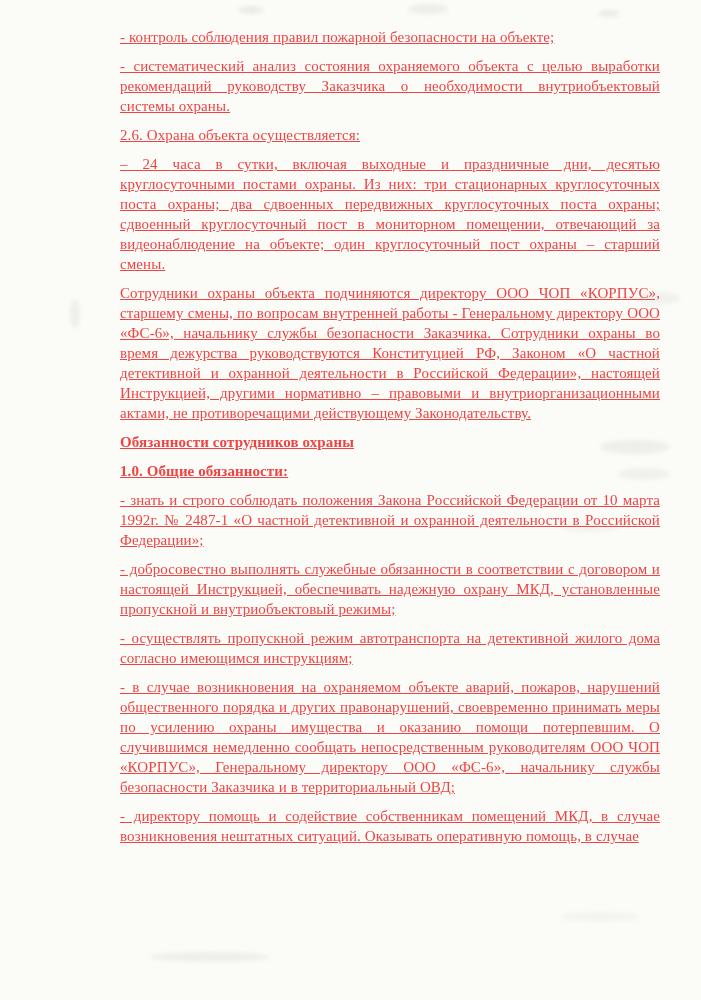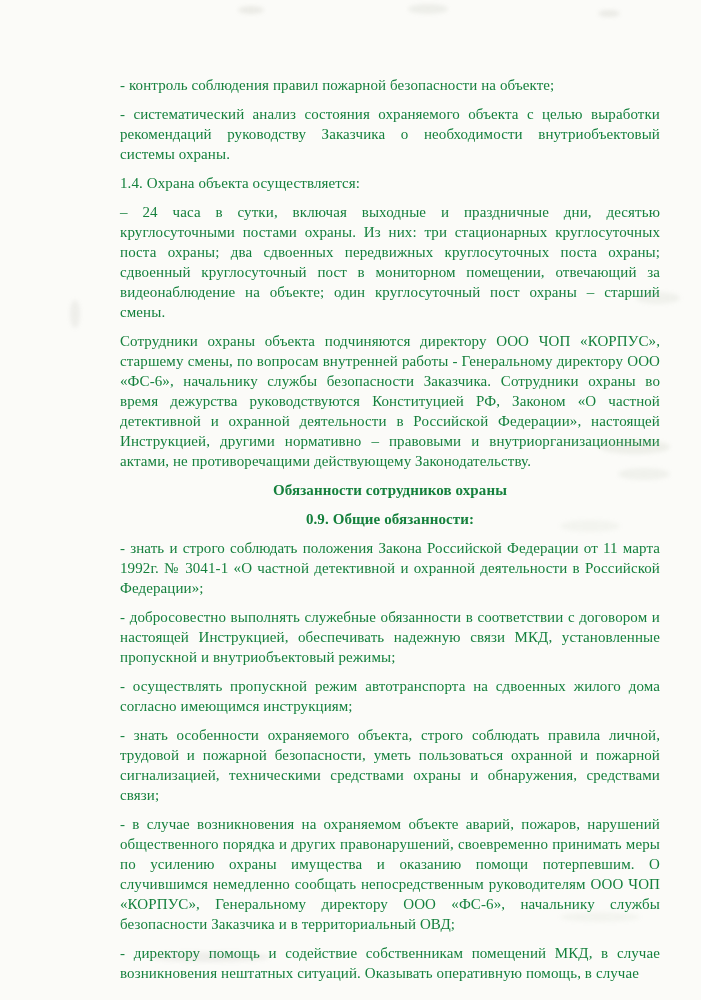--- a/index.html
+++ b/index.html
@@ -9,33 +9,34 @@
     overflow: hidden;
   }
   body {
     background: #fbfbf8;
     font-family: "Liberation Serif", "DejaVu Serif", serif;
     position: relative;
   }
   .page {
     position: absolute;
     inset: 0;
-    padding: 75px 41px 20px 120px;
-    color: #15803d;
+    padding: 27px 41px 20px 120px;
+    color: #ef4444;
+    text-decoration: underline;
   }
   .para {
     font-size: 15px;
     line-height: 20px;
     text-align: justify;
     margin-bottom: 9px;
     letter-spacing: 0.1px;
   }
   .heading {
     font-weight: bold;
-    text-align: center;
+    text-align: left;
   }
   
   .artifact {
     position: absolute;
     pointer-events: none;
     border-radius: 50%;
     filter: blur(2px);
   }
   .a1 { left: 238px; top: 6px;  width: 26px; height: 8px;  background: rgba(120,125,110,0.12); }
   .a2 { left: 408px; top: 4px;  width: 40px; height: 10px; background: rgba(120,125,110,0.10); }
@@ -50,37 +51,36 @@
 </style>
 </head>
 <body>
 
 <div class="page">
 
   <p class="para">- контроль соблюдения правил пожарной безопасности на объекте;</p>
 
   <p class="para">- систематический анализ состояния охраняемого объекта с целью выработки рекомендаций руководству Заказчика о необходимости внутриобъектовый системы охраны.</p>
 
-  <p class="para">1.4. Охрана объекта осуществляется:</p>
+  <p class="para">2.6. Охрана объекта осуществляется:</p>
 
   <p class="para">– 24 часа в сутки, включая выходные и праздничные дни, десятью круглосуточными постами охраны. Из них: три стационарных круглосуточных поста охраны; два сдвоенных передвижных круглосуточных поста охраны; сдвоенный круглосуточный пост в мониторном помещении, отвечающий за видеонаблюдение на объекте; один круглосуточный пост охраны – старший смены.</p>
 
   <p class="para">Сотрудники охраны объекта подчиняются директору ООО ЧОП «КОРПУС», старшему смены, по вопросам внутренней работы - Генеральному директору ООО «ФС-6», начальнику службы безопасности Заказчика. Сотрудники охраны во время дежурства руководствуются Конституцией РФ, Законом «О частной детективной и охранной деятельности в Российской Федерации», настоящей Инструкцией, другими нормативно – правовыми и внутриорганизационными актами, не противоречащими действующему Законодательству.</p>
 
   <p class="para heading">Обязанности сотрудников охраны</p>
 
-  <p class="para heading">0.9. Общие обязанности:</p>
+  <p class="para heading">1.0. Общие обязанности:</p>
 
-  <p class="para">- знать и строго соблюдать положения Закона Российской Федерации от 11 марта 1992г. № 3041-1 «О частной детективной и охранной деятельности в Российской Федерации»;</p>
+  <p class="para">- знать и строго соблюдать положения Закона Российской Федерации от 10 марта 1992г. № 2487-1 «О частной детективной и охранной деятельности в Российской Федерации»;</p>
 
-  <p class="para">- добросовестно выполнять служебные обязанности в соответствии с договором и настоящей Инструкцией, обеспечивать надежную связи МКД, установленные пропускной и внутриобъектовый режимы;</p>
+  <p class="para">- добросовестно выполнять служебные обязанности в соответствии с договором и настоящей Инструкцией, обеспечивать надежную охрану МКД, установленные пропускной и внутриобъектовый режимы;</p>
 
-  <p class="para">- осуществлять пропускной режим автотранспорта на сдвоенных жилого дома согласно имеющимся инструкциям;</p>
+  <p class="para">- осуществлять пропускной режим автотранспорта на детективной жилого дома согласно имеющимся инструкциям;</p>
 
-  <p class="para">- знать особенности охраняемого объекта, строго соблюдать правила личной, трудовой и пожарной безопасности, уметь пользоваться охранной и пожарной сигнализацией, техническими средствами охраны и обнаружения, средствами связи;</p>
 
   <p class="para">- в случае возникновения на охраняемом объекте аварий, пожаров, нарушений общественного порядка и других правонарушений, своевременно принимать меры по усилению охраны имущества и оказанию помощи потерпевшим. О случившимся немедленно сообщать непосредственным руководителям ООО ЧОП «КОРПУС», Генеральному директору ООО «ФС-6», начальнику службы безопасности Заказчика и в территориальный ОВД;</p>
 
   <p class="para">- директору помощь и содействие собственникам помещений МКД, в случае возникновения нештатных ситуаций. Оказывать оперативную помощь, в случае</p>
 
 </div>
 
 <div class="artifact a1"></div>
 <div class="artifact a2"></div>
 <div class="artifact a3"></div>

